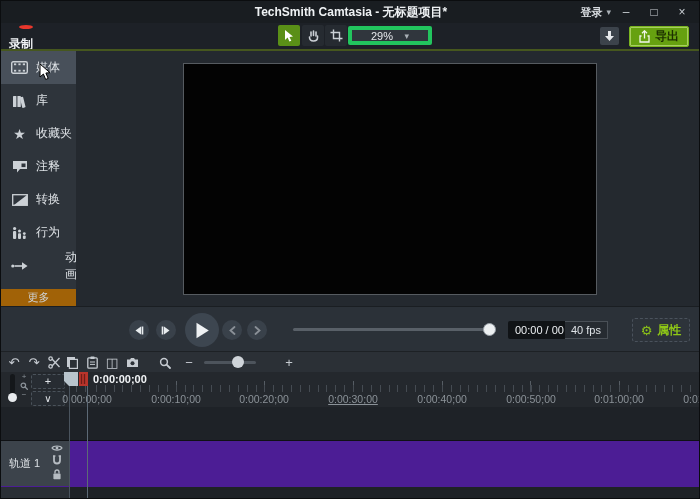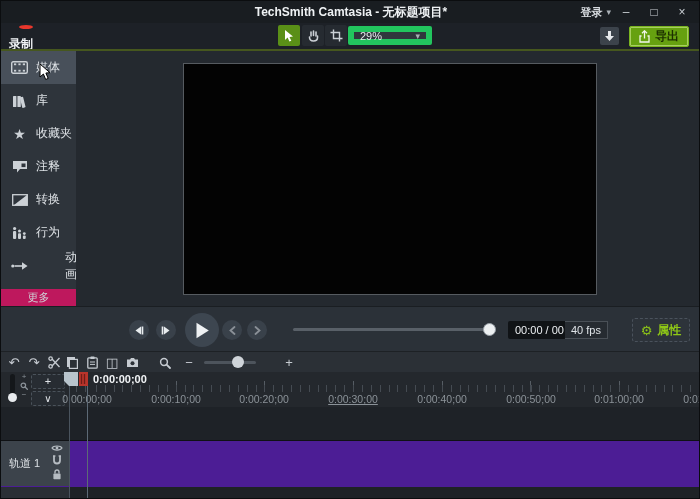--- a/index.html
+++ b/index.html
@@ -21,32 +21,32 @@
   .winctl { top:0; height:22px; width:26px; text-align:center; line-height:22px; font-size:12px; color:#c9ced3; }
   .ctl-min { right:62px; } .ctl-max { right:34px; } .ctl-close { right:6px; }
 
   
   .toolbar { left:0; top:22px; width:700px; height:26px; background:#1d2127; }
   .record { left:8px; top:2px; height:22px; display:flex; align-items:flex-end; gap:7px; font-size:12px; font-weight:700; color:#f0f3f5;flex-direction:column; }
   .rec-dot { width:14px; height:14px; border-radius:50%; background:#611713; border:2.5px solid #e8372c; }
   .toolbtn { top:2px; width:22px; height:21px; border-radius:2px; display:flex; align-items:center; justify-content:center; background:#262b31; }
   .toolbtn.sel { background:#5a8f17; }
   .t-arrow { left:277px; } .t-hand { left:301px; } .t-crop { left:324px; }
-  .zoom-select { left:347px; top:3px; width:84px; height:19px; background:#30363d; border:6px solid #22c55e; border-radius:2px; display:flex; align-items:center; font-size:11px; color:#e6e9ec; padding:0 6px; }
+  .zoom-select { left:347px; top:3px; width:84px; height:19px; background:#30363d; border:4px solid #22c55e; border-radius:2px; display:flex; align-items:center; font-size:11px; color:#e6e9ec; padding:0 19px; }
   .zoom-select .caret { margin-left:auto; font-size:9px; color:#aab0b6; }
   .dl-btn { left:599px; top:4px; width:19px; height:18px; background:#3c434b; border-radius:2px; display:flex; align-items:center; justify-content:center; }
   .export-btn { left:628px; top:3px; width:60px; height:21px; background:#66a110; border:1px solid #7ab520; border-radius:2px; display:flex; align-items:center; justify-content:center; gap:5px; font-size:12px; font-weight:700; color:#1c2f00; box-shadow:inset 0 0 0 1px rgba(220,245,160,.55); }
   .green-line { left:0; top:48px; width:700px; height:2px; background:#46571e; }
 
   
   .sidebar { left:0; top:50px; width:75px; height:255px; background:#2e343b; }
   .side-item { position:absolute; left:0; width:75px; height:33px; display:flex; align-items:center; gap:8px; padding-left:10px; font-size:12px; color:#dfe3e7; }
   .side-item.sel { background:#48505a; }
   .side-icon { width:17px; display:flex; justify-content:center; color:#ccd1d6; font-size:14px; }
-  .more-bar { position:absolute; left:0; bottom:0; width:75px; height:17px; background:#be185d; text-align:center; line-height:17px; font-size:11px; color:#cfd4d9; }
+  .more-bar { position:absolute; left:0; bottom:0; width:75px; height:17px; background:#a16207; text-align:center; line-height:17px; font-size:11px; color:#cfd4d9; }
 
   
   .canvas { left:75px; top:50px; width:625px; height:255px; background:#24292f; }
   .stage { left:107px; top:12px; width:414px; height:232px; background:#030303; border:1px solid #565b60; }
 
   
   .playbar { left:0; top:305px; width:700px; height:45px; background:#2b3138; border-top:1px solid #1a1e22; }
   .pb-circle { border-radius:50%; background:#39414a; display:flex; align-items:center; justify-content:center; }
   .pb-sm { width:20px; height:20px; top:13px; }
   .pb-play { left:184px; top:6px; width:34px; height:34px; background:#3d4650; }

